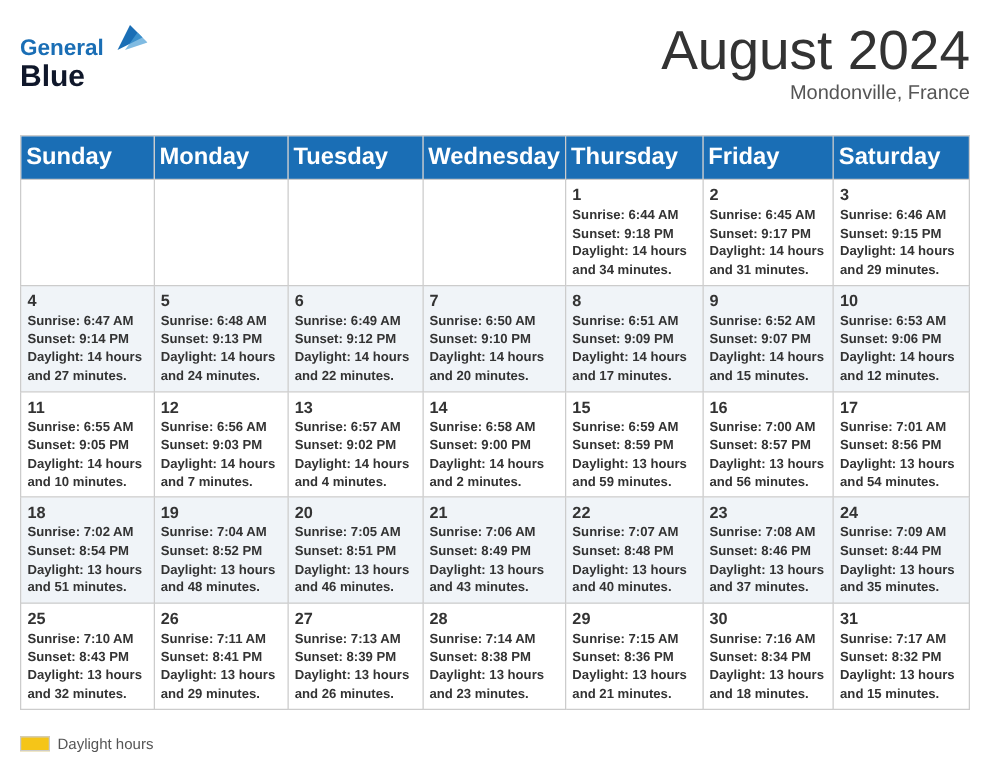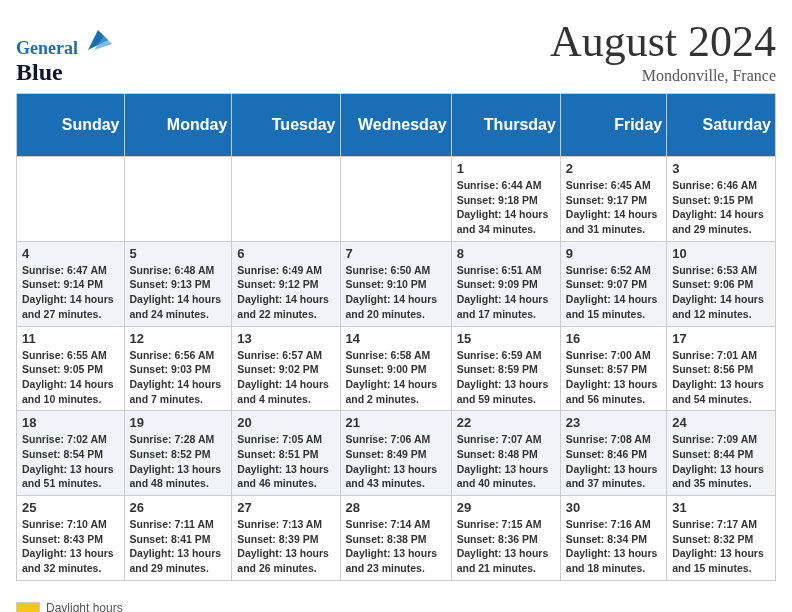--- a/index.html
+++ b/index.html
@@ -6,23 +6,22 @@
     body {
       font-family: Arial, sans-serif;
       background: #fff;
       width: 792px;
       min-height: 612px;
       padding: 16px;
     }
     .header {
       display: flex;
       justify-content: space-between;
-      align-items: flex-end;
-      margin-bottom: 8px;
-      font-family: Liberation Serif, serif;
+      align-items: flex-start;
+      margin-bottom: 24px;
     }
     .logo {
       display: flex;
       align-items: center;
     }
     .logo-text {
       font-size: 18px;
       font-weight: bold;
       color: #333;
       line-height: 1.1;
@@ -48,23 +47,23 @@
       color: #555;
     }
     table {
       width: 100%;
       border-collapse: collapse;
       font-size: 11px;
     }
     thead tr th {
       background: #1a6eb5;
       color: #fff;
-      text-align: right;
-      padding: 22px 4px;
-      font-size: 16px;
+      text-align: left;
+      padding: 6px 4px;
+      font-size: 19px;
       font-weight: bold;
       border: 1px solid #ccc;
     }
     tbody tr td {
       border: 1px solid #ccc;
       vertical-align: top;
       padding: 4px 5px;
       width: 113px;
       min-height: 80px;
       height: 80px;
@@ -277,21 +276,21 @@
       <tr>
         <td>
           <span class="day-num">18</span>
           <div class="day-info">Sunrise: 7:02 AM
 Sunset: 8:54 PM
 Daylight: 13 hours
 and 51 minutes.</div>
         </td>
         <td>
           <span class="day-num">19</span>
-          <div class="day-info">Sunrise: 7:28 AM
+          <div class="day-info">Sunrise: 7:04 AM
 Sunset: 8:52 PM
 Daylight: 13 hours
 and 48 minutes.</div>
         </td>
         <td>
           <span class="day-num">20</span>
           <div class="day-info">Sunrise: 7:05 AM
 Sunset: 8:51 PM
 Daylight: 13 hours
 and 46 minutes.</div>

